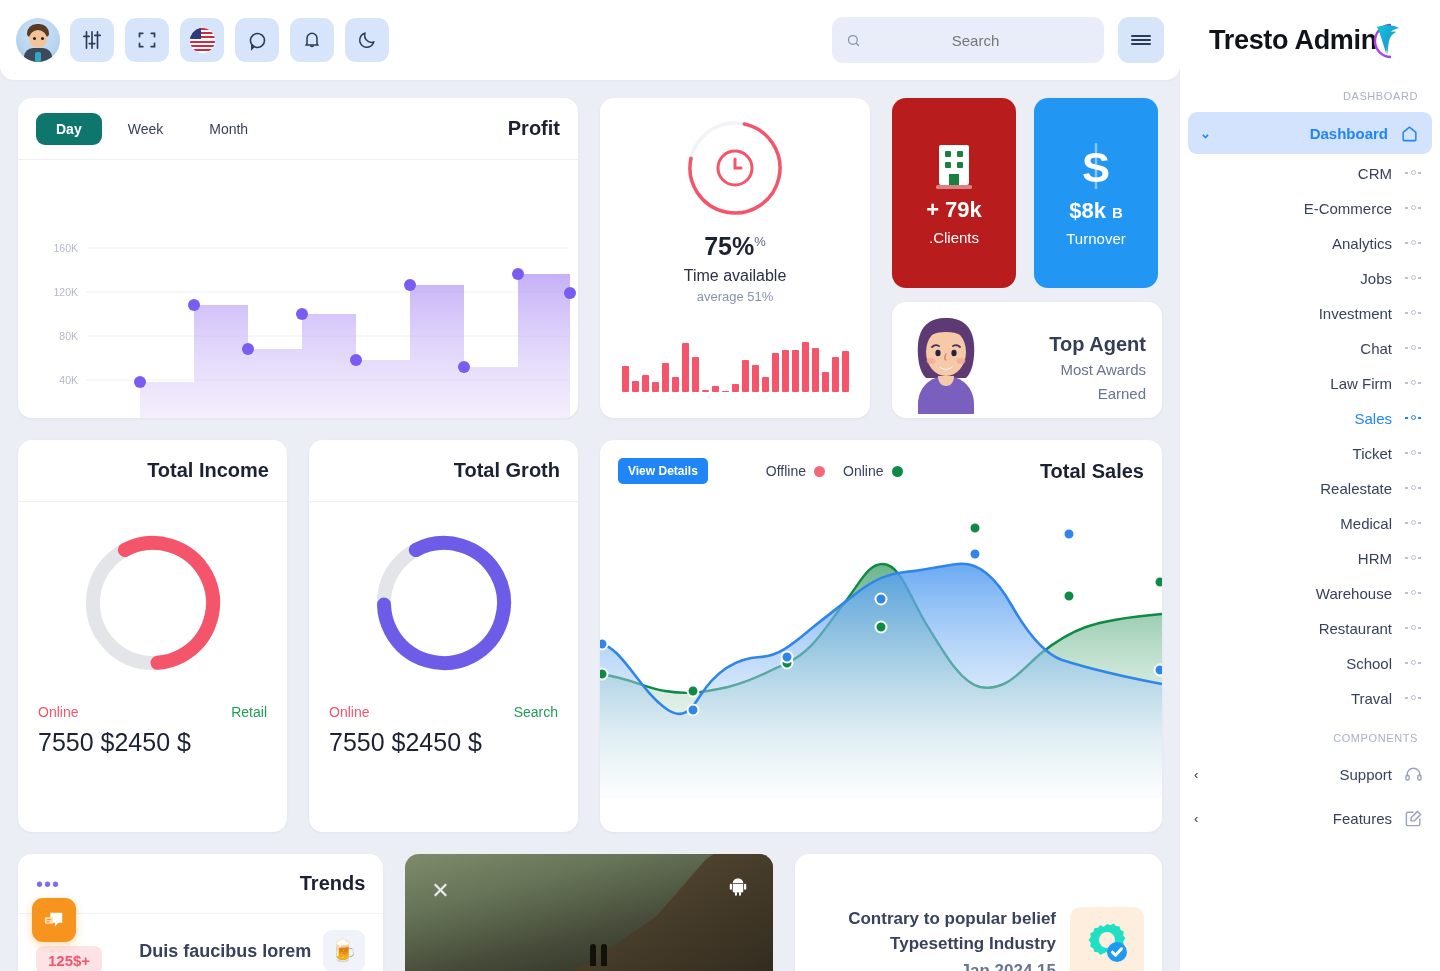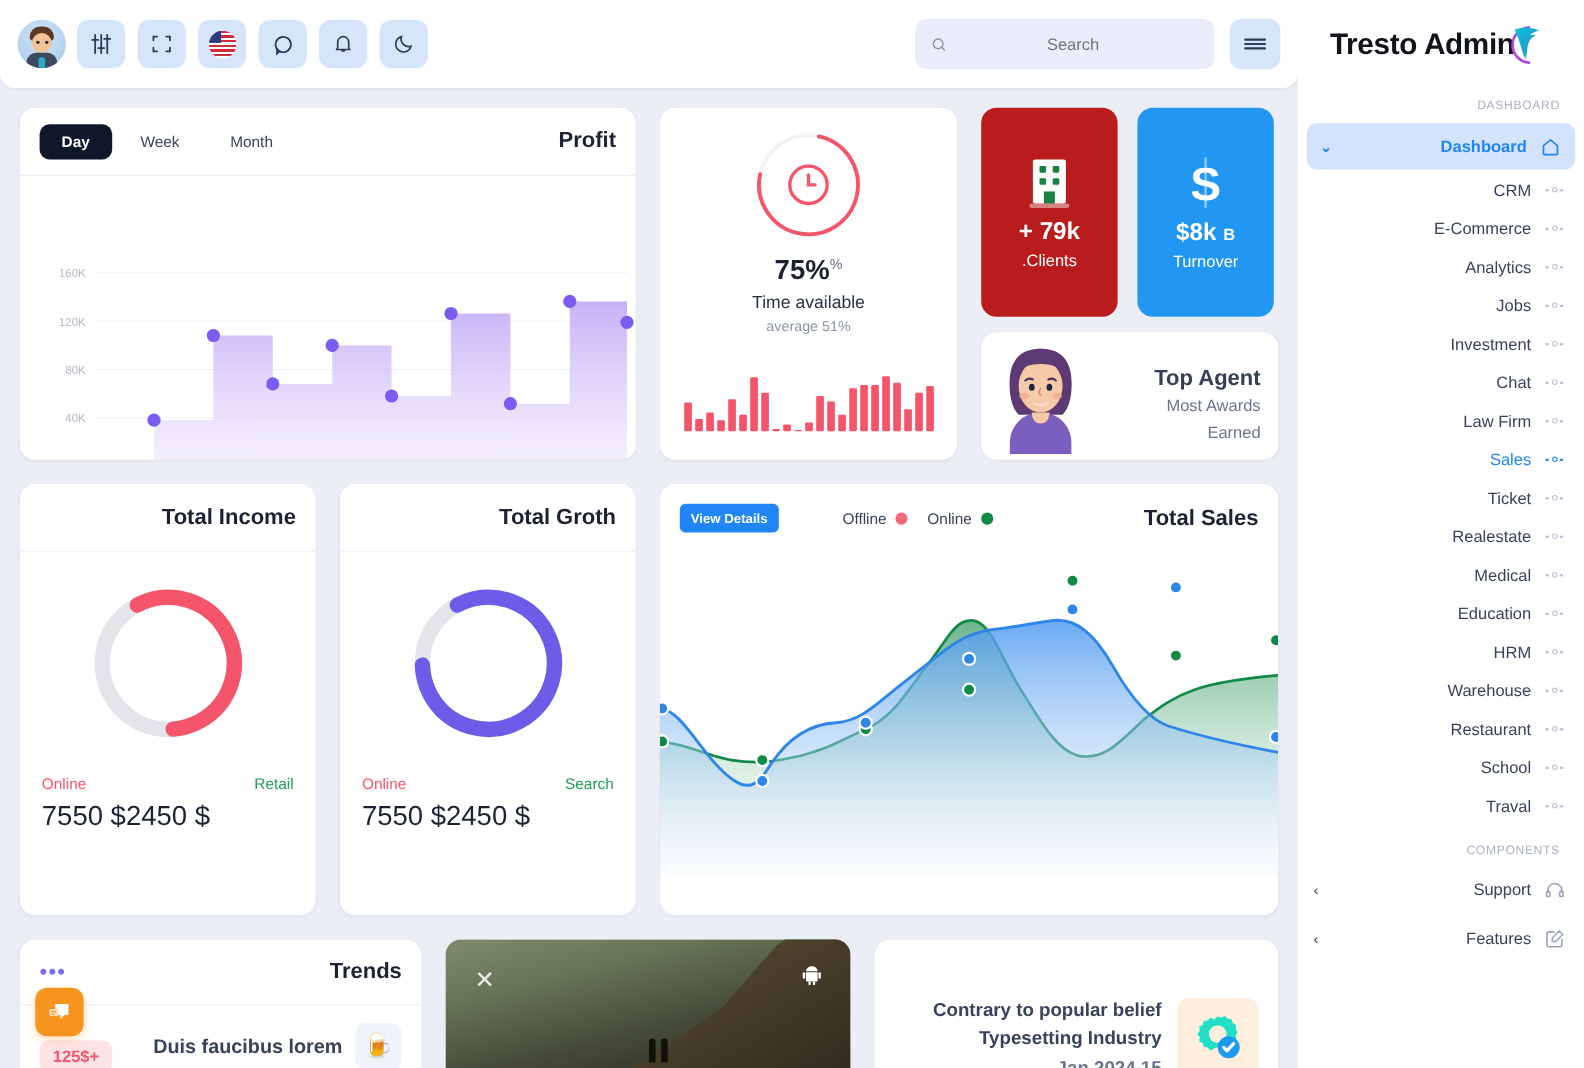--- a/index.html
+++ b/index.html
@@ -100,21 +100,21 @@
   .row { display: flex; gap: 22px; }
 
   .card-head {
     height: 62px; display:flex; align-items:center; padding: 0 18px;
     border-bottom: 1px solid #eef0f6;
   }
   .card-title { margin-left:auto; font-size: 20px; font-weight: 700; color:#1c2233; }
 
   .seg { display:flex; align-items:center; gap: 6px; }
   .seg-btn { padding: 8px 20px; border-radius: 9px; font-size: 14px; color:#39425c; cursor:pointer; }
-  .seg-btn.on { background:#0f172a; color:#fff; font-weight:600; }
+  .seg-btn.on { background:#0f766e; color:#fff; font-weight:600; }
 
   
   .profit-card { width: 560px; height: 320px; }
   .profit-body { position: relative; height: 258px; }
 
   
   .time-card { width: 272px; height: 320px; display:flex; flex-direction:column; align-items:center; padding-top: 16px; }
   .ring-wrap { width: 108px; height: 108px; position: relative; }
   .big-pct { font-size: 25px; font-weight: 600; color:#1c2233; margin-top: 10px; }
   .big-pct sup { font-size: 13px; color:#5b6782; font-weight:500; }
@@ -386,30 +386,20 @@
       <span class="mi-ic">
           <span class="dot-ic">
             <i class="a"></i>
             <u></u>
             <i class="b"></i>
           </span>
         </span>
     </div>
     <div class="menu-item">
       <span class="mi-label">Medical</span>
-      <span class="mi-ic">
-          <span class="dot-ic">
-            <i class="a"></i>
-            <u></u>
-            <i class="b"></i>
-          </span>
-        </span>
-    </div>
-    <div class="menu-item">
-      <span class="mi-label">Education</span>
       <span class="mi-ic">
           <span class="dot-ic">
             <i class="a"></i>
             <u></u>
             <i class="b"></i>
           </span>
         </span>
     </div>
     <div class="menu-item">
       <span class="mi-label">HRM</span>

